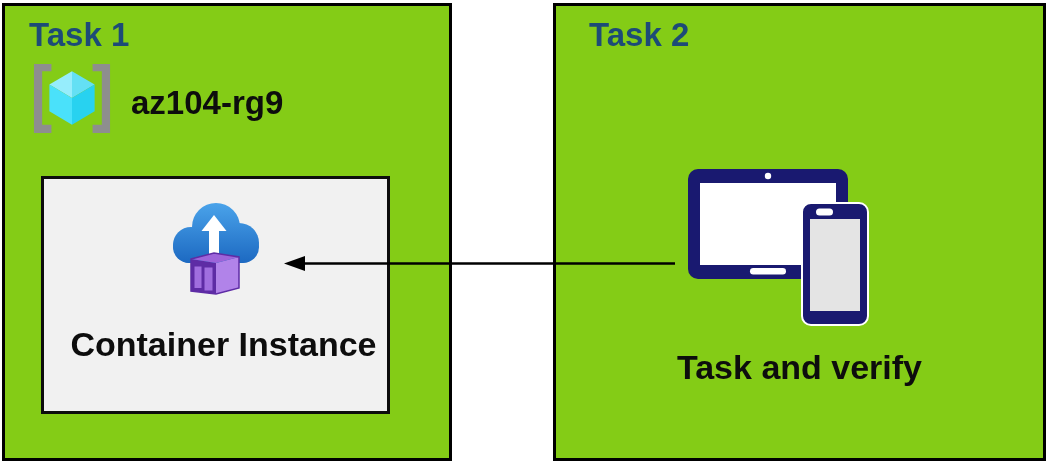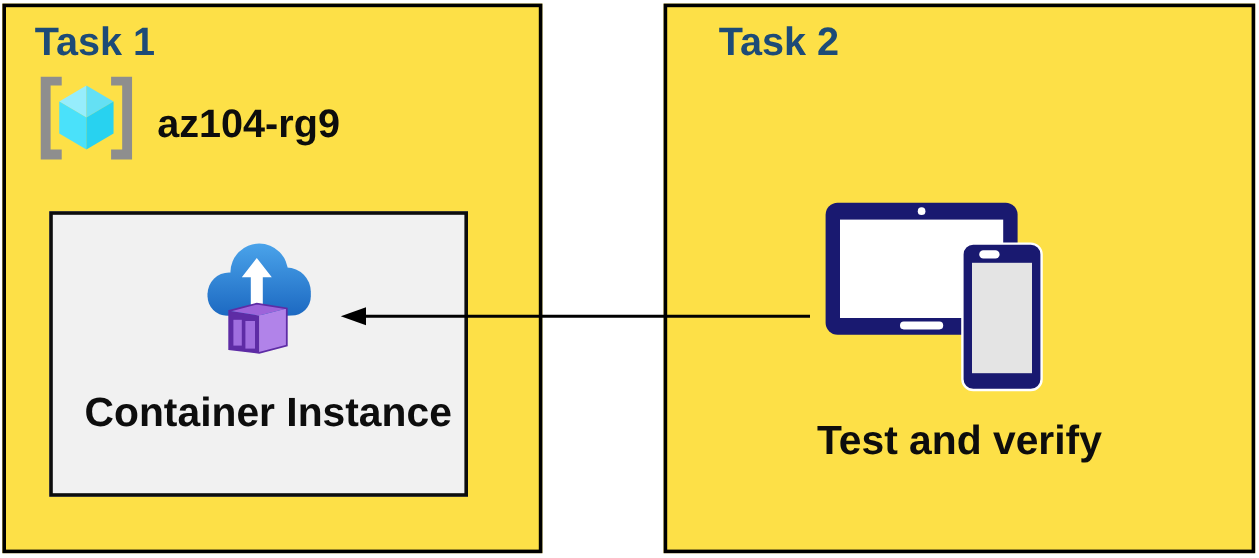--- a/index.html
+++ b/index.html
@@ -1,25 +1,25 @@
 <!DOCTYPE html>
 <html><head>
 <meta charset="utf-8">
 <style>
   html,body{margin:0;padding:0;background:#ffffff;}
   body{font-family:"Liberation Sans","DejaVu Sans",sans-serif;}
   .canvas{position:relative;width:1049px;height:465px;background:#ffffff;overflow:hidden;}
 
-  .task-box{position:absolute;top:3px;height:452px;background:#fde047;border:3px solid #000000;}
+  .task-box{position:absolute;top:3px;height:452px;background:#84cc16;border:3px solid #000000;}
   .task1{left:2px;width:444px;}
   .task2{left:553px;width:487px;}
 
   .task-title{position:absolute;top:10px;font-size:33px;font-weight:700;color:#1d4b77;}
   .task1 .task-title{left:24px;}
-  .task2 .task-title{left:43px;}
+  .task2 .task-title{left:33px;}
 
   .rg-icon{position:absolute;left:27px;top:58px;}
   .rg-label{position:absolute;left:126px;top:78px;font-size:33px;font-weight:700;color:#0d0d0d;}
 
   .container-card{position:absolute;left:36px;top:170px;width:343px;height:232px;
                   background:#f1f1f1;border:3px solid #0d0d0d;}
   .aci-icon{position:absolute;left:122px;top:20px;}
   .container-label{position:absolute;left:16px;right:0;top:146px;text-align:center;
                    font-size:34px;font-weight:700;color:#0d0d0d;}
 
@@ -91,21 +91,21 @@
         <circle cx="88" cy="15" r="3.2" fill="#ffffff"></circle>
         <rect x="70" y="107" width="36" height="6.5" rx="3.2" fill="#ffffff"></rect>
       </g>
       <g>
         <rect x="122" y="42" width="66" height="122" rx="9" fill="#191970" stroke="#ffffff" stroke-width="2"></rect>
         <rect x="130" y="58" width="50" height="92" fill="#e4e4e4"></rect>
         <rect x="136" y="47.5" width="17" height="7" rx="3.5" fill="#ffffff"></rect>
       </g>
     </svg>
 
-    <div class="verify-label">Test and verify</div>
+    <div class="verify-label">Task and verify</div>
   </div>
 
   <svg class="arrow-overlay" width="1049" height="465" viewBox="0 0 1049 465">
     <line x1="675" y1="263.5" x2="302" y2="263.5" stroke="#000000" stroke-width="2.5"></line>
     <polygon points="284,263.5 305,256 305,271" fill="#000000"></polygon>
   </svg>
 
 </div>
 
 </body></html>

